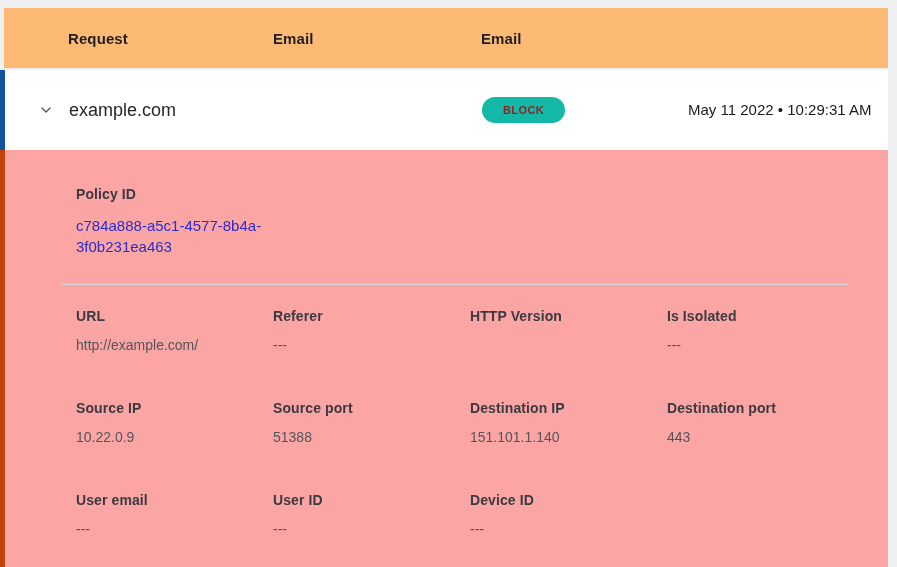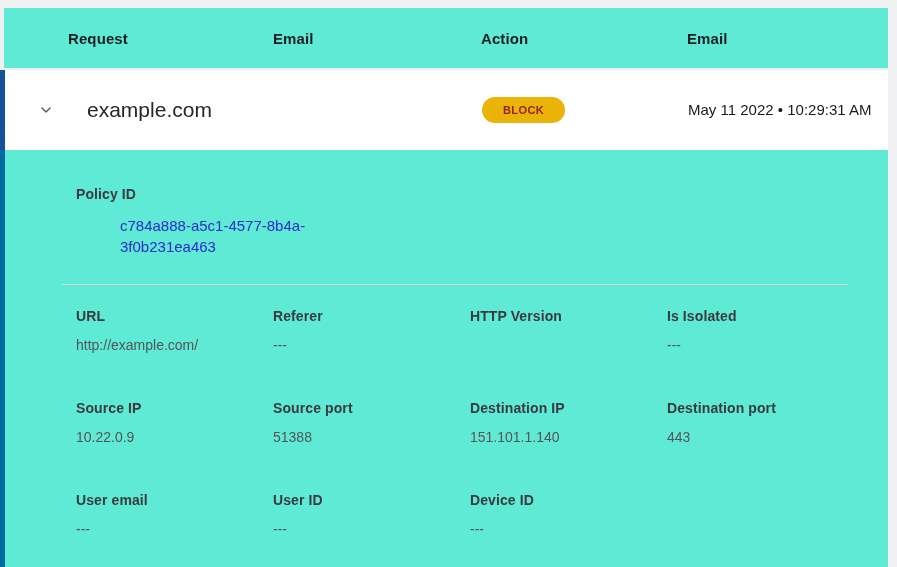--- a/index.html
+++ b/index.html
@@ -7,21 +7,21 @@
     width: 897px; height: 567px;
     background: #eff0f1;
     font-family: "Liberation Sans", sans-serif;
     overflow: hidden;
     position: relative;
   }
 
   
   .table-header {
     position: absolute; left: 4px; top: 8px; right: 9px; height: 60px;
-    background: #5eead4;
+    background: #fdba74;
   }
   .cols {
     display: grid;
     grid-template-columns: 205px 208px 206px 1fr;
     padding-left: 64px;
     align-items: center;
     height: 100%;
   }
   .col-label {
     font-size: 15px; font-weight: 700; color: #1f1f24; letter-spacing: .1px;
@@ -33,53 +33,52 @@
     background: #ffffff;
     border-left: 5px solid #15529e;
     cursor: pointer;
   }
   .request-cell { position: relative; display: flex; align-items: center; }
   .chevron {
     position: absolute; left: -32px; top: 50%;
     transform: translateY(-50%);
     width: 18px; height: 18px; display: flex; align-items: center; justify-content: center;
   }
-  .request-text { font-size: 21px; color: #26262b; margin-left: 18px; }
+  .request-text { font-size: 18px; color: #26262b; }
   .badge {
     display: inline-block;
-    background: #eab308;
+    background: #14b8a6;
     color: #971f1f;
     font-size: 11px; font-weight: 700; letter-spacing: .4px;
     padding: 7px 21px;
     border-radius: 15px;
   }
   .time-cell {
     font-size: 15px; color: #1b1b1f; line-height: 24px;
     padding-right: 6px; align-self: center;
   }
 
   
   .details {
     position: absolute; left: 0; top: 150px; right: 9px; bottom: 0;
-    background: #5eead4;
-    border-left: 5px solid #0369a1;
+    background: #fca5a5;
+    border-left: 5px solid #c2410c;
     padding: 36px 40px 0 71px;
   }
   .field-label {
     font-size: 14px; font-weight: 700; color: #3a3a40; letter-spacing: .1px;
   }
   .policy-link {
     display: inline-block;
     margin-top: 13px;
     max-width: 196px;
     font-size: 15px; line-height: 21px;
     color: #2c2cc8;
     text-decoration: none;
     overflow-wrap: break-word;
-    margin-left: 44px;
   }
   .divider {
     height: 1px; background: #d8d8da;
     margin: 27px 0 23px -14px;
   }
   .fields-grid {
     display: grid;
     grid-template-columns: repeat(4, 197px);
     margin-bottom: 47px;
   }
@@ -88,21 +87,20 @@
     font-size: 14px; color: #54555a;
   }
 </style>
 </head>
 <body>
 
 <div class="table-header">
   <div class="cols">
     <div class="col-label">Request</div>
     <div class="col-label">Email</div>
-    <div class="col-label">Action</div>
     <div class="col-label">Email</div>
   </div>
 </div>
 
 <div class="log-row">
   <div class="cols">
     <div class="request-cell">
       <span class="chevron">
         <svg width="16" height="16" viewBox="0 0 24 24" fill="none" stroke="#54565a" stroke-width="2" stroke-linecap="round" stroke-linejoin="round">
             <polyline points="6 9 12 15 18 9"></polyline>

